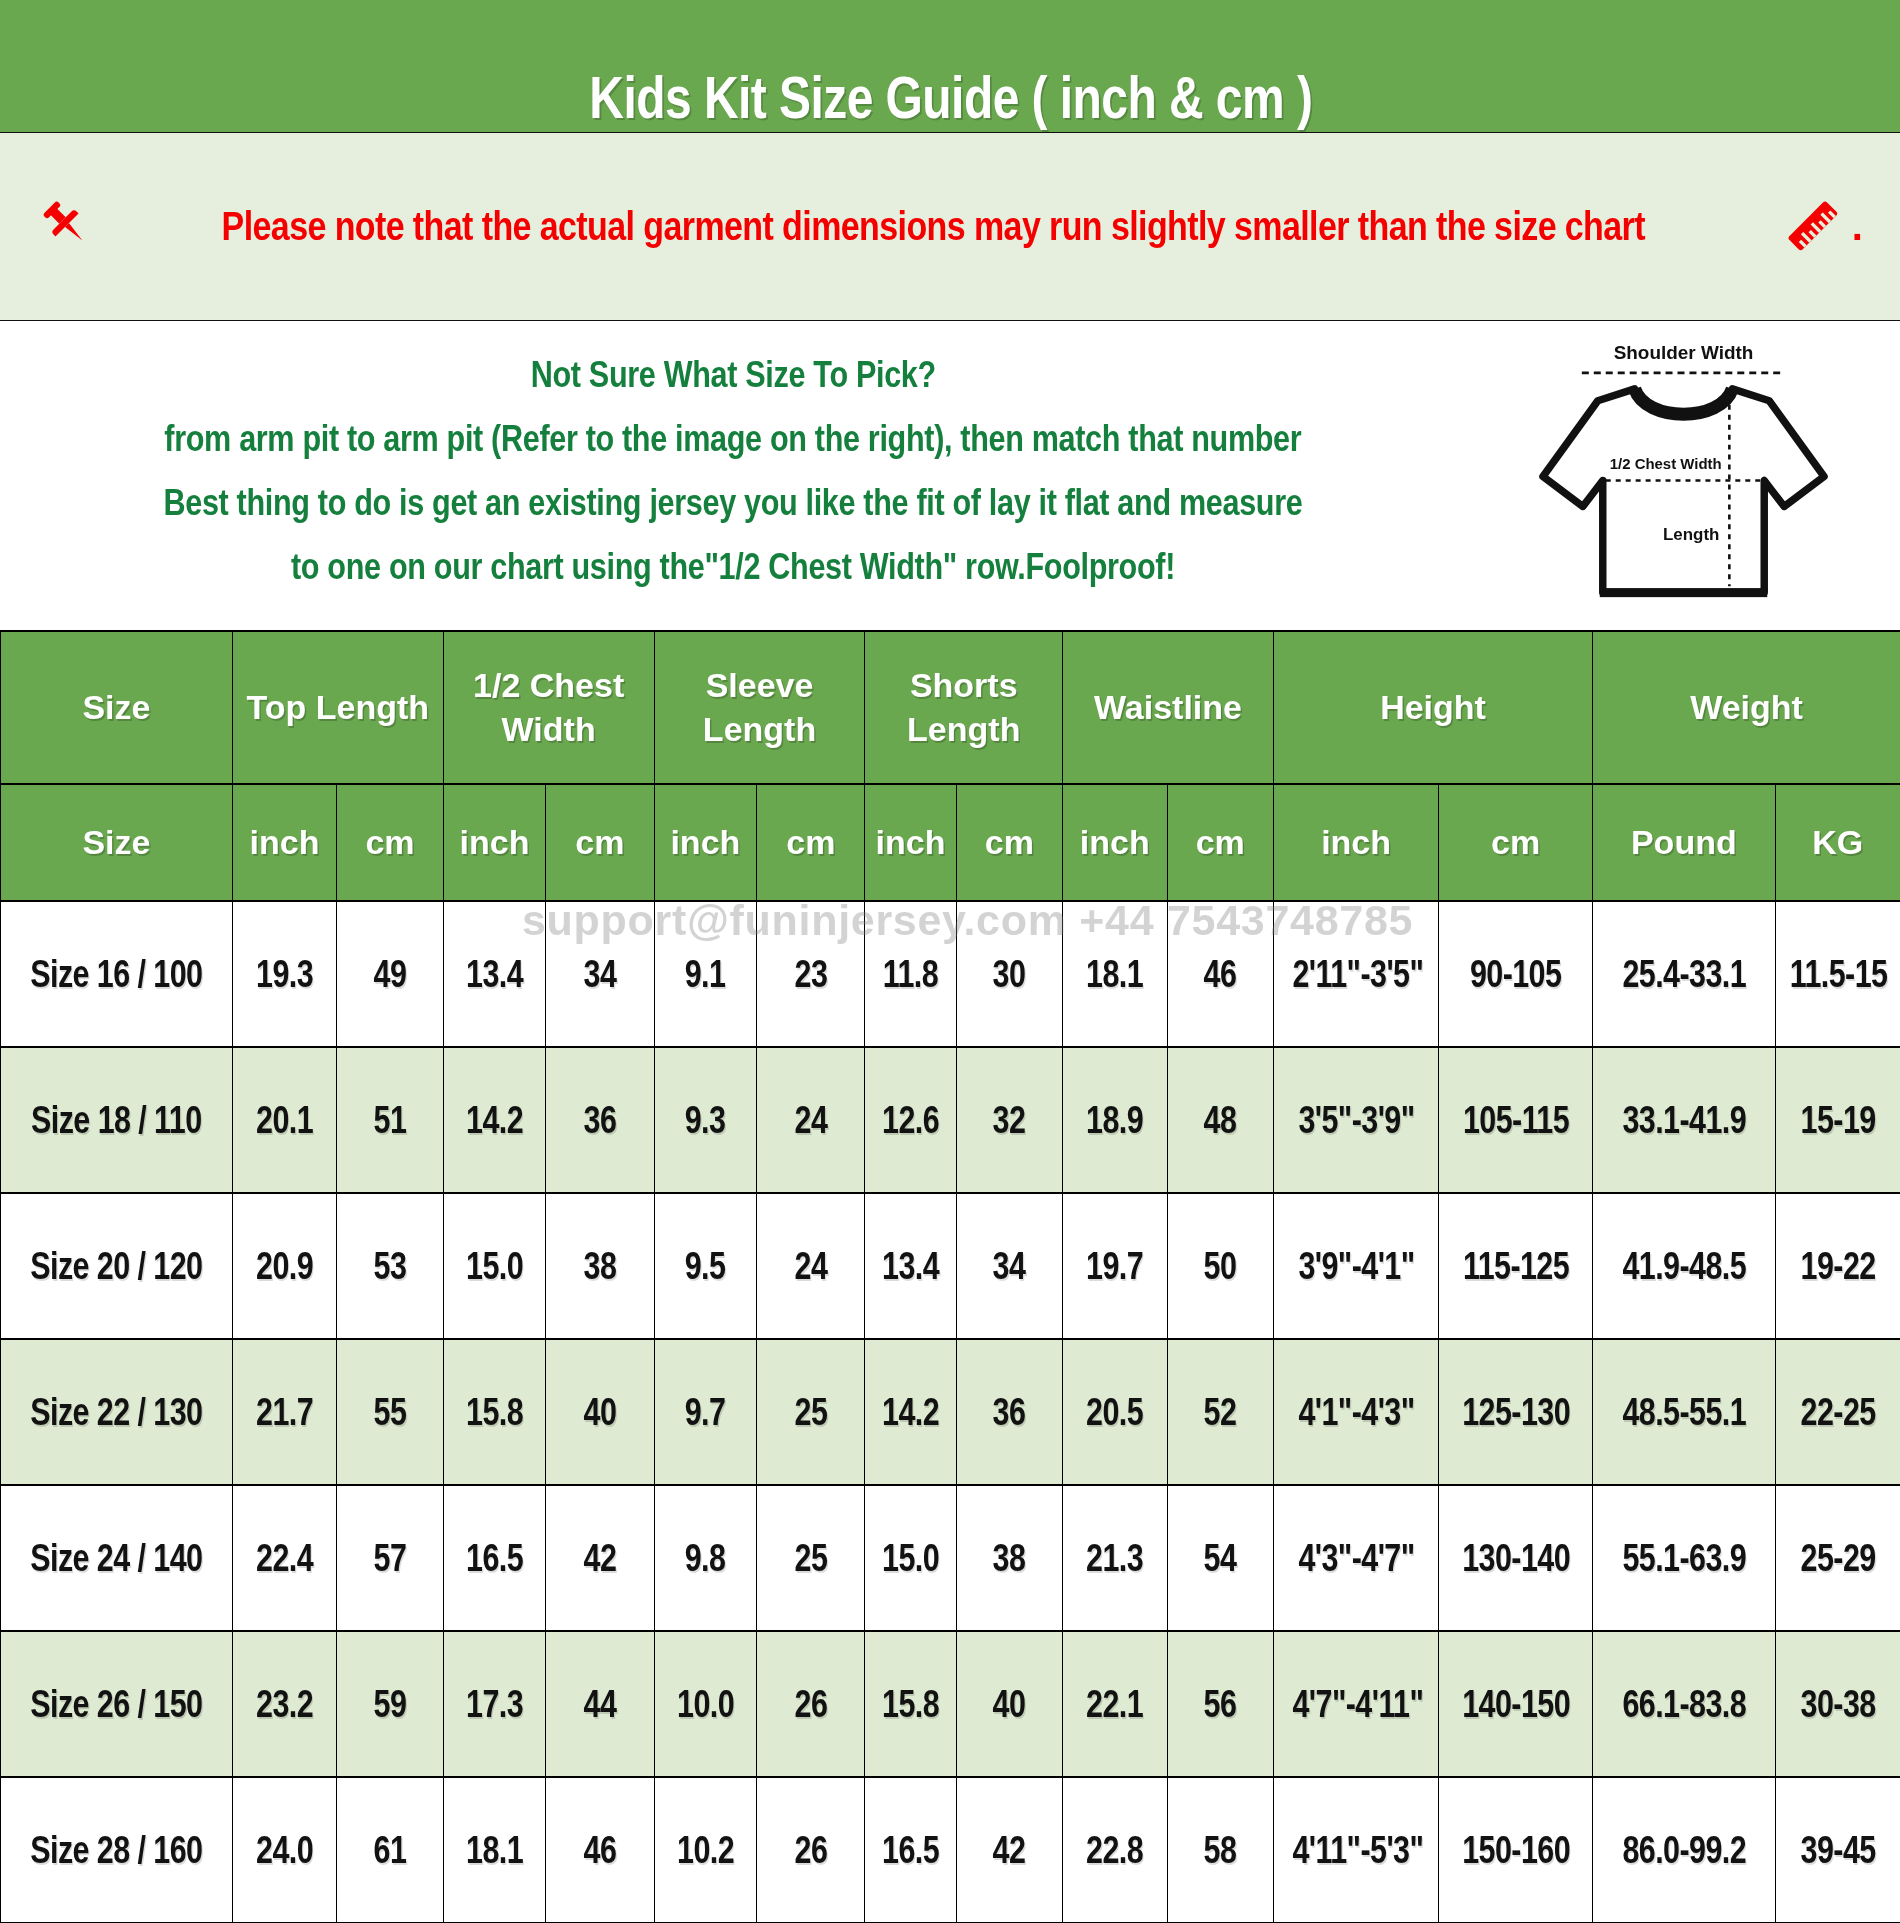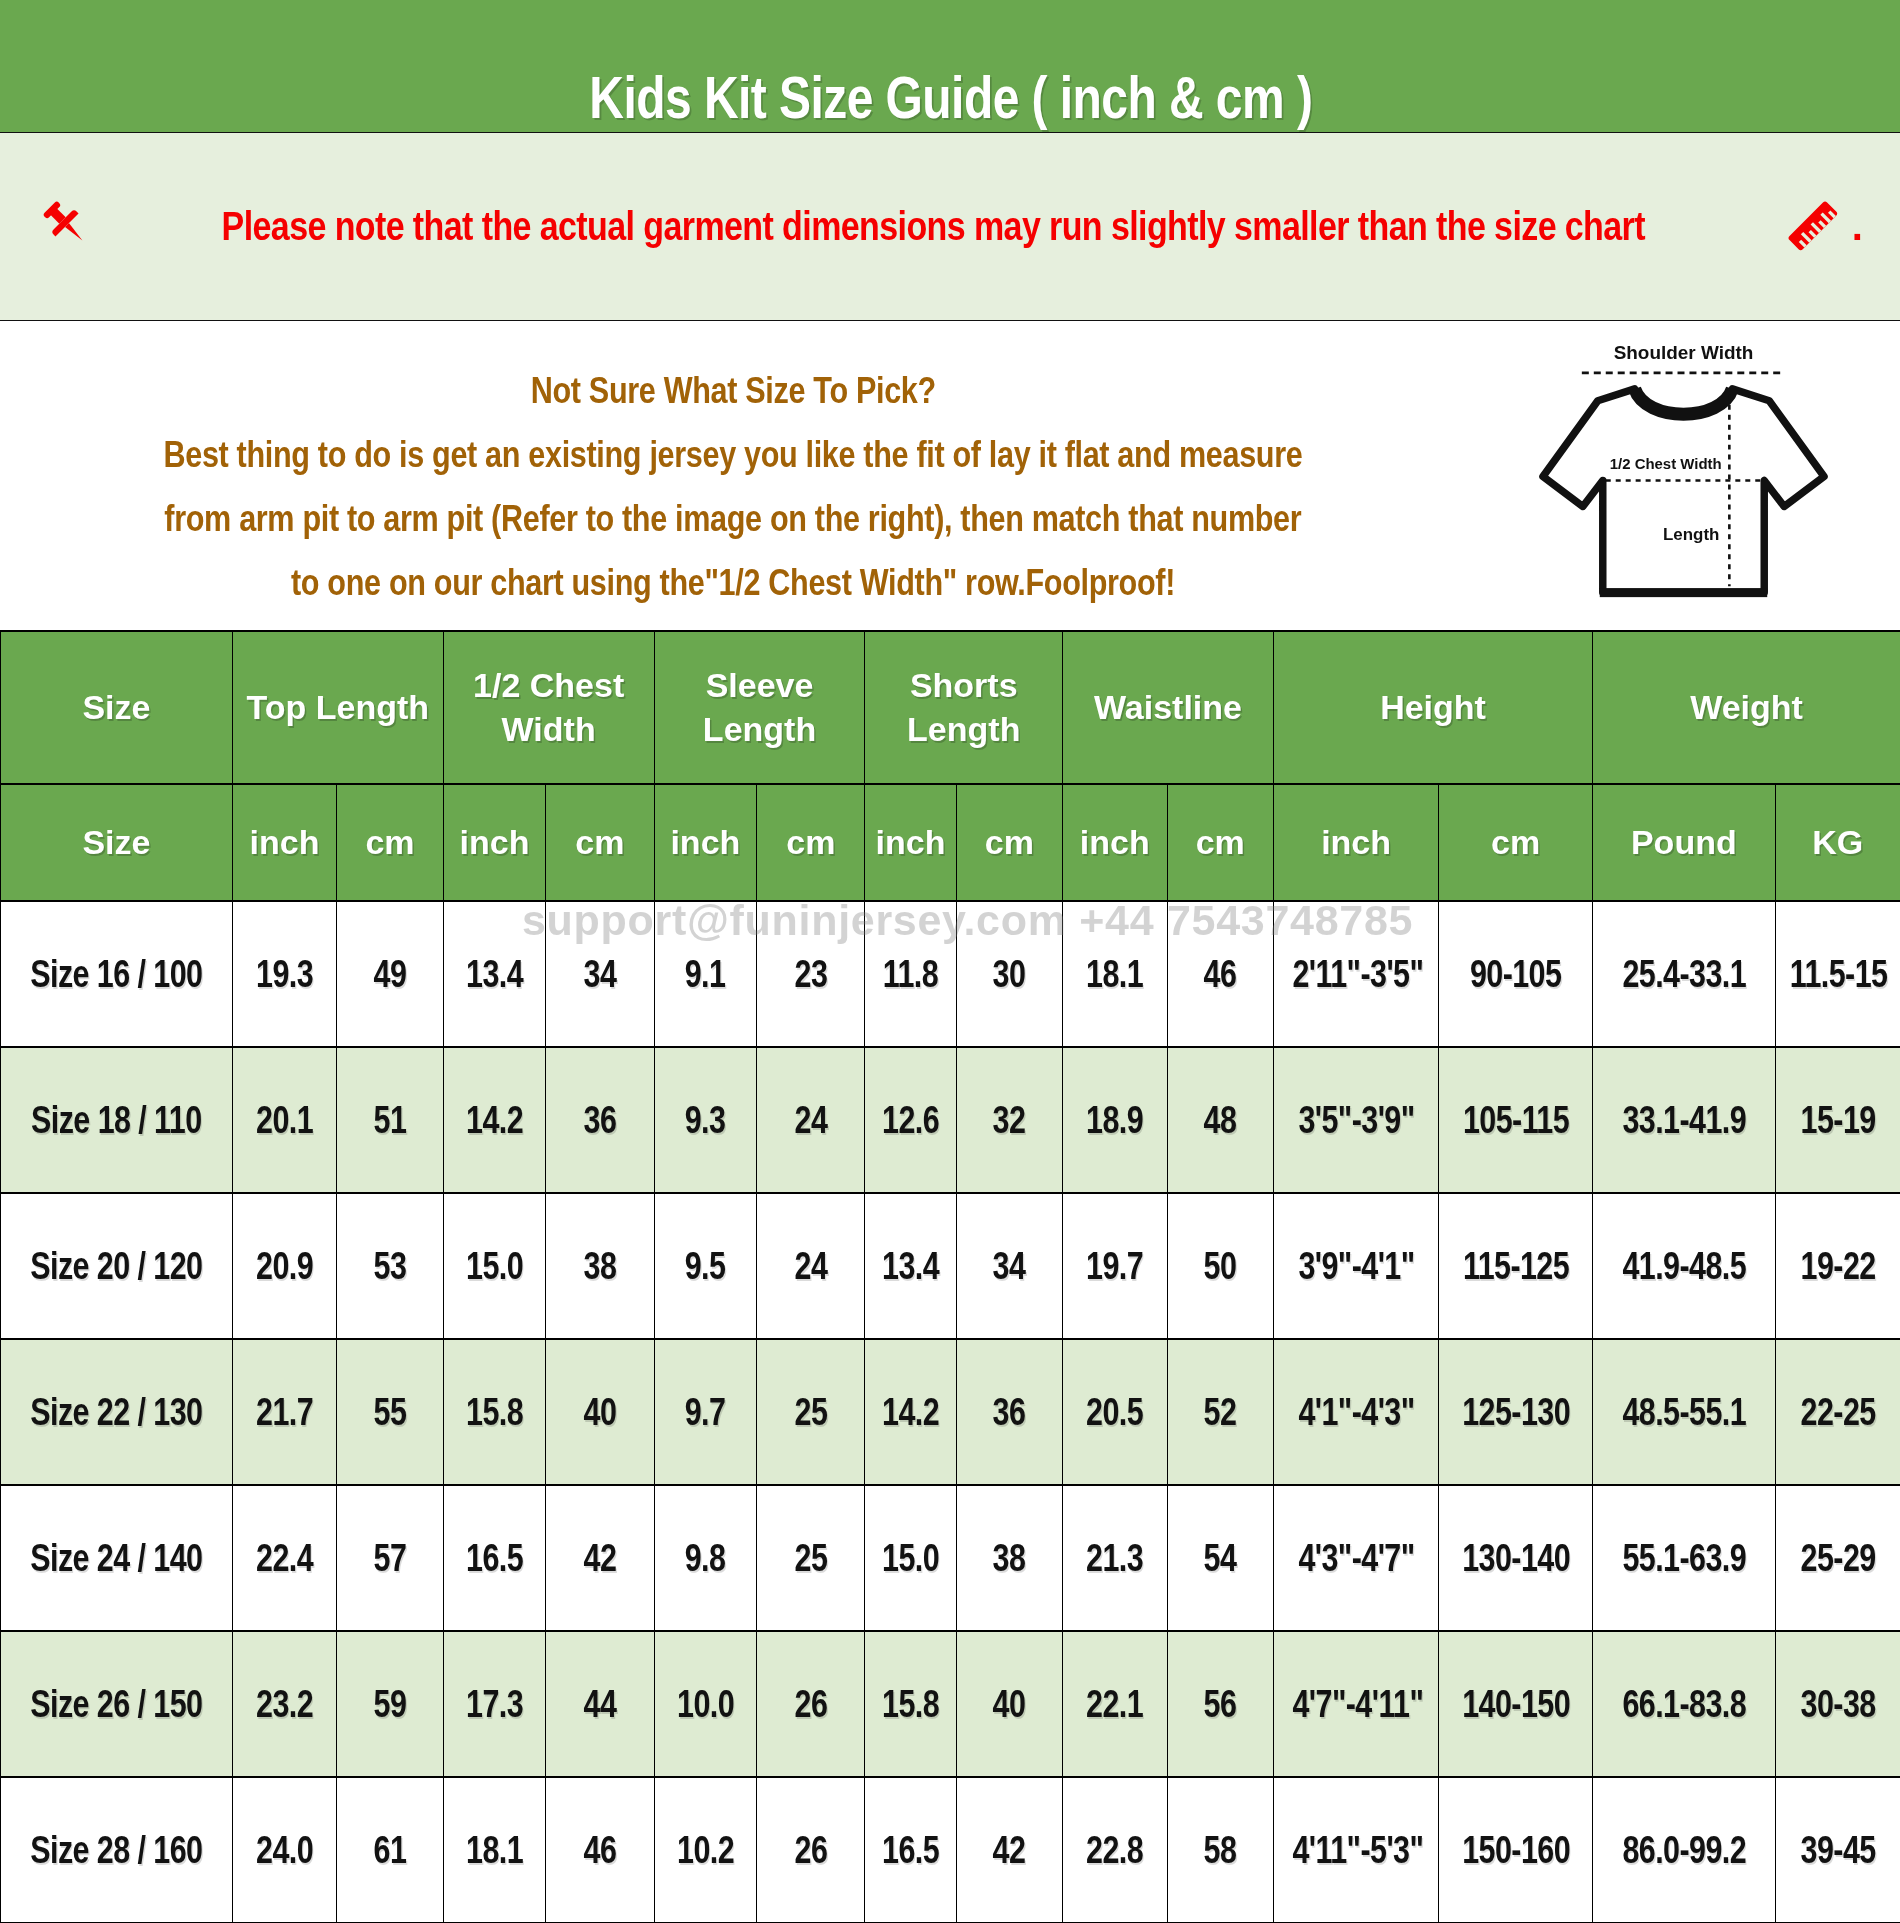--- a/index.html
+++ b/index.html
@@ -17,21 +17,21 @@
   .notice { height:188px; background:#e6efdd; border-bottom:1.5px solid #111;
             display:flex; justify-content:center; gap:15px; }
   .notice-line { display:flex; align-items:center; justify-content:center; color:#f50000; }
   .notice-text { font-size:40px; letter-spacing:-0.7px; display:inline-block;
                  transform:scaleX(0.85); white-space:nowrap; }
   .notice-line .icon { flex:0 0 auto; }
   .period { font-size:40px; margin-left:7.5px; }
 
   
   .info { height:309px; background:#fff; display:flex; }
-  .info-text { width:1466px; padding-top:38px; text-align:center; color:#a16207; }
+  .info-text { width:1466px; padding-top:22px; text-align:center; color:#15803d; }
   .info-line { line-height:64px; font-size:36px; letter-spacing:-0.4px; }
   .info-line > span { display:inline-block; transform:scaleX(0.85); white-space:nowrap; }
   .shirt-box { flex:1; display:flex; justify-content:center; align-items:flex-start; padding-top:13.5px; }
 
   
   table { width:100%; border-collapse:collapse; table-layout:fixed;
           border-top:2.2px solid #000; }
   th, td { border:1.5px solid #000; border-top-width:2.2px; border-bottom-width:2.2px;
            text-align:center; vertical-align:middle; overflow:hidden; }
   thead th { background:#6aa84f; color:#fff; font-size:34px; line-height:1.28;
@@ -89,22 +89,22 @@
           </g>
         </svg>
       </span>
       <span class="period">.</span>
     </div>
   </div>
 
   <div class="info">
     <div class="info-text">
       <div class="info-line"><span>Not Sure What Size To Pick?</span></div>
+      <div class="info-line"><span>from arm pit to arm pit (Refer to the image on the right), then match that number</span></div>
       <div class="info-line"><span>Best thing to do is get an existing jersey you like the fit of lay it flat and measure</span></div>
-      <div class="info-line"><span>from arm pit to arm pit (Refer to the image on the right), then match that number</span></div>
       <div class="info-line"><span>to one on our chart using the"1/2 Chest Width" row.Foolproof!</span></div>
     </div>
     <div class="shirt-box">
       <svg width="299" height="299" viewBox="0 0 300 300">
         <text x="150" y="24" text-anchor="middle" font-size="19">Shoulder Width</text>
         <line x1="48" y1="38" x2="252" y2="38" stroke="#111" stroke-width="2.6" stroke-dasharray="7 5"></line>
         <path d="M101 54
                  C 112 88, 188 88, 199 54
                  L 236 66
                  L 291 142 L 251 172 L 231 146

